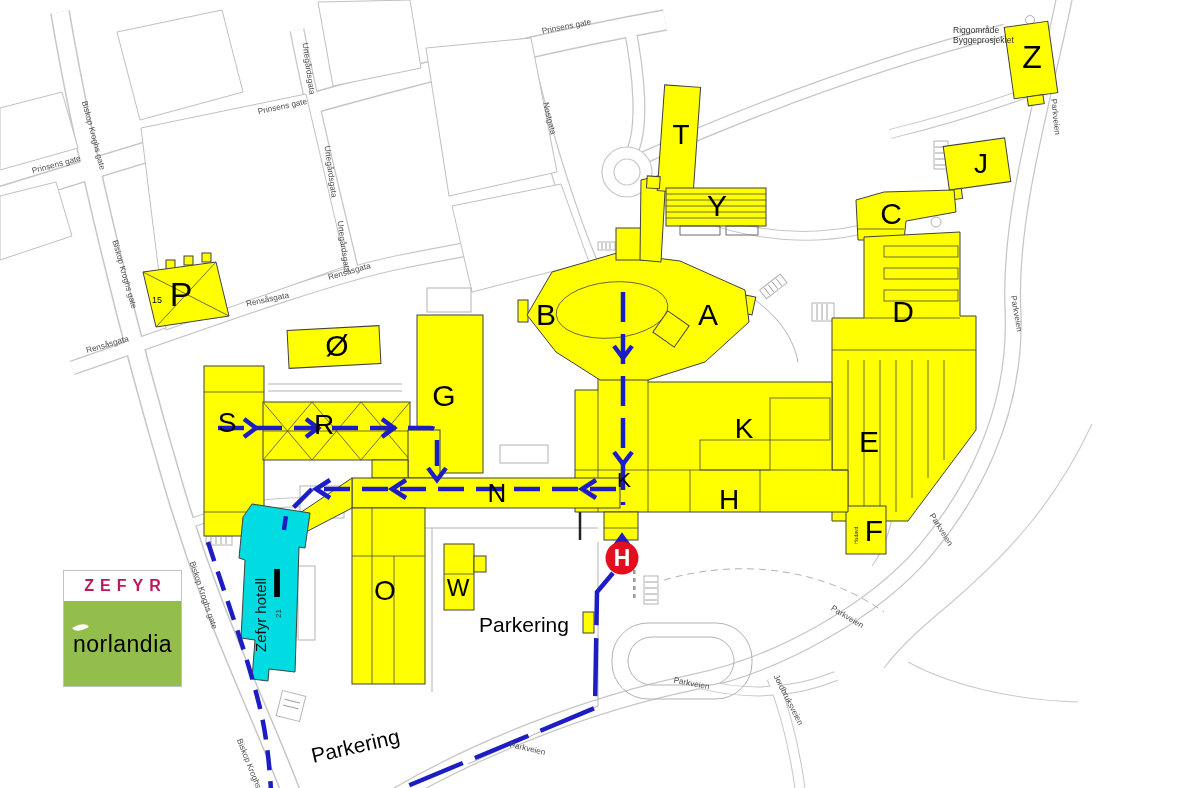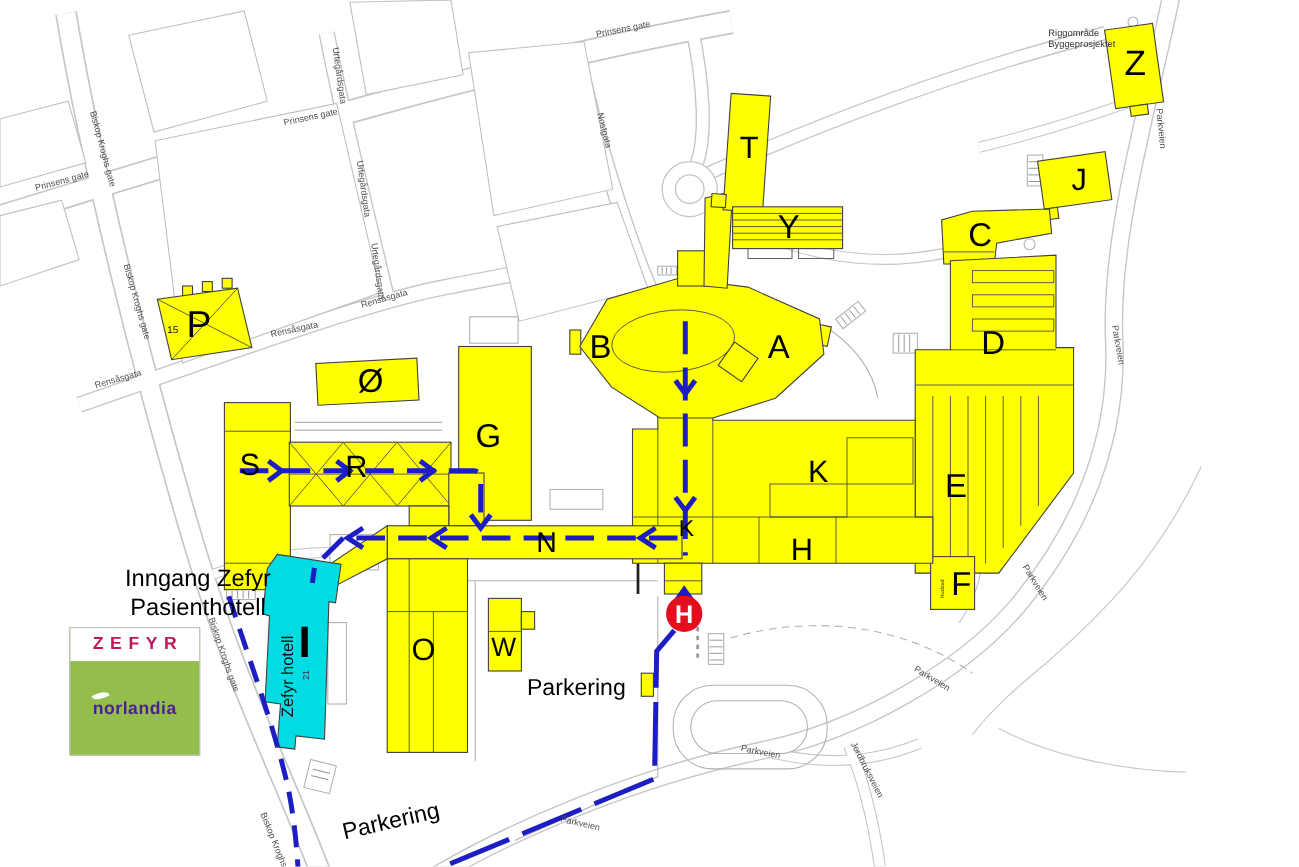--- a/index.html
+++ b/index.html
@@ -20,21 +20,21 @@
   .chev{fill:none;stroke:#1d1dc4;stroke-width:4.5;stroke-linejoin:miter;}
   .st{fill:#4d4d4d;font-size:8.2px;text-anchor:middle;}
   .bl{fill:#000;text-anchor:middle;}
   .big{fill:#000;font-size:21px;text-anchor:middle;}
   
   #logo{position:absolute;left:63px;top:570px;width:119px;height:117px;
         border:1px solid #c2c2c2;box-sizing:border-box;background:#94be4b;}
   #logo .band{height:30px;background:#fff;display:flex;align-items:center;justify-content:center;}
   #logo .band span{color:#be185d;font-size:16px;letter-spacing:6px;font-weight:bold;padding-left:6px;}
   #logo .body{height:87px;display:flex;align-items:center;justify-content:center;}
-  .nor{position:relative;color:#4c1d95;font-size:16px;font-weight:bold;letter-spacing:0.5px;}
+  .nor{position:relative;color:#000000;font-size:23px;font-weight:normal;letter-spacing:0.5px;}
   .leaf{position:absolute;left:0px;top:-7px;width:15px;height:7px;background:#fff;
         border-radius:0 90% 0 90%;transform:rotate(-28deg);}
   #note{position:absolute;left:90px;top:513px;width:180px;text-align:center;color:#000;
         font-size:21.5px;line-height:26px;}
 </style>
 </head>
 <body>
 
 <div id="stage">
 
@@ -335,24 +335,20 @@
   </g>
 
   <g>
     <text x="953" y="33" font-size="8.5" fill="#333">Riggområde</text>
     <text x="953" y="43" font-size="8.5" fill="#333">Byggeprosjektet</text>
     <text class="big" x="524" y="632">Parkering</text>
     <text class="big" transform="translate(357,753) rotate(-13)">Parkering</text>
   </g>
 </svg>
 
-  <div id="note">
-    <div>Inngang Zefyr</div>
-    <div>Pasienthotell</div>
-  </div>
 
   <div id="logo">
     <div class="band">
       <span>ZEFYR</span>
     </div>
     <div class="body">
       <span class="nor">
         <span class="leaf"></span><span>norlandia</span>
       </span>
     </div>

